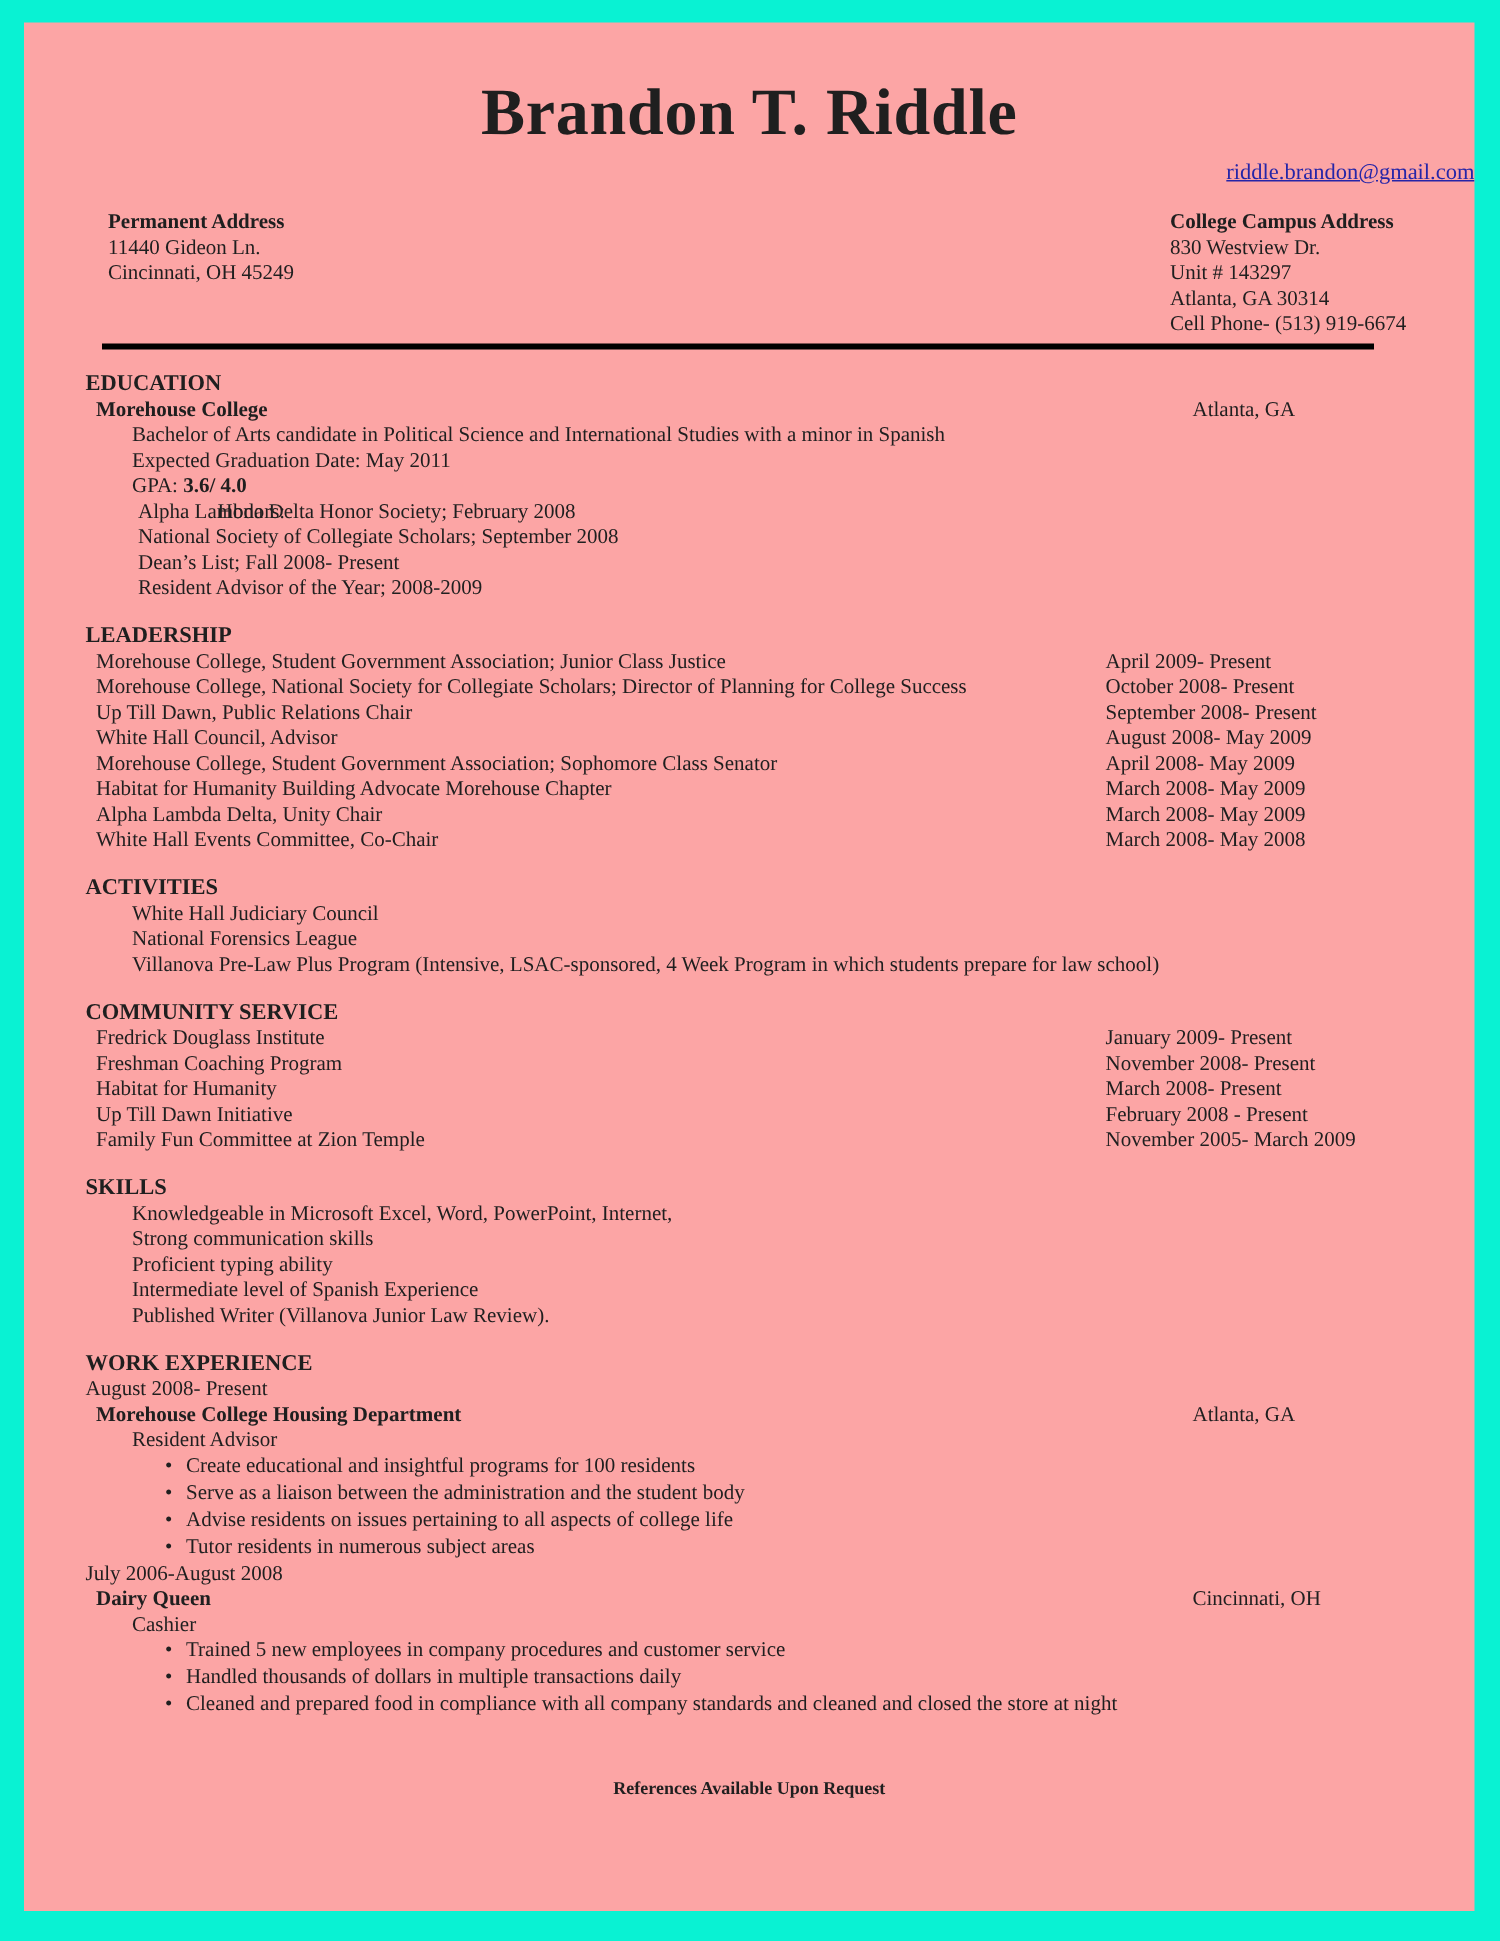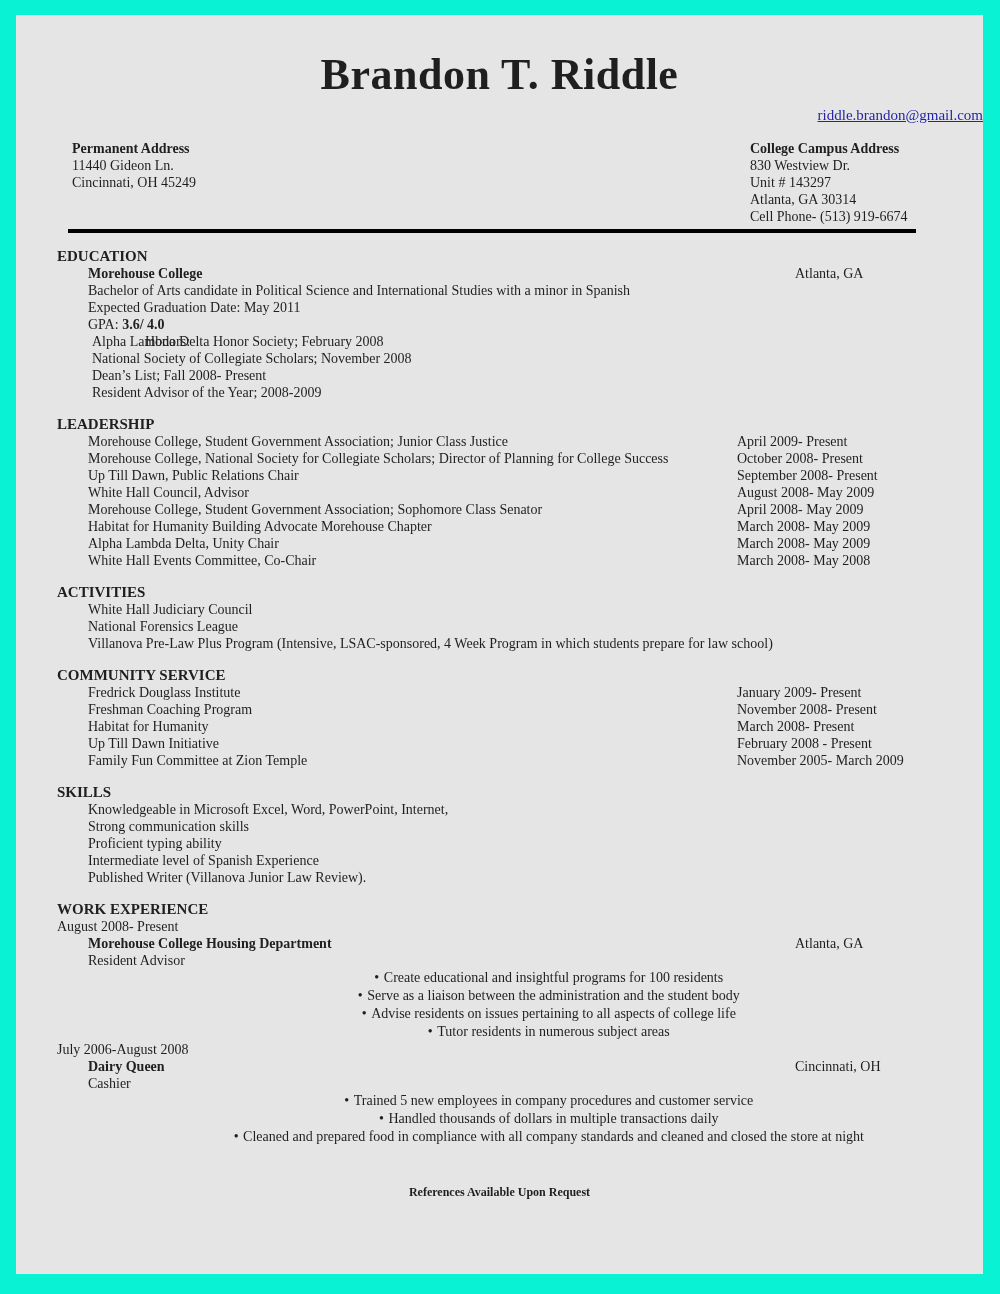--- a/index.html
+++ b/index.html
@@ -1,41 +1,41 @@
 <!DOCTYPE html>
 <html><head>
 <meta charset="utf-8">
 <style>
   html,body { margin:0; padding:0; background:#fff; }
   .page {
     width:1000px; height:1294px; box-sizing:border-box;
     border-style:solid; border-color:#09f2d3;
     border-width:15px 17px 20px 16px;
-    background:#e5e5e5;
+    background:#fca5a5;
     font-family:"Liberation Serif","DejaVu Serif",serif;
     font-size:14px; line-height:17px; color:#1f1f1f;
     overflow:hidden; position:relative;
   }
   .name { text-align:center; font-size:44px; line-height:50px; font-weight:bold; margin-top:35px; letter-spacing:.5px; }
   .email { text-align:right; margin-top:7px; font-size:15px; }
   .email a { color:#2525a8; text-decoration:underline; cursor:pointer; }
   .addresses { position:relative; margin-top:16px; padding-left:56px; min-height:86px; }
-  .campus { position:absolute; left:734px; top:0; }
+  .campus { position:absolute; left:764px; top:0; }
   .addr-label { font-weight:bold; }
   .divider { border:none; border-top:4px solid #000; margin:3px 0 0 52px; width:848px; }
   .section-header { font-weight:bold; font-size:15px; margin:15px 0 0 41px; }
   .indent1 { margin-left:72px; }
   .bold { font-weight:bold; }
-  .row { position:relative; padding-left:72px; }
+  .row { position:relative; padding-left:48px; }
   .row .date { position:absolute; left:721px; top:0; white-space:nowrap; }
   .row .loc  { position:absolute; left:779px; top:0; white-space:nowrap; }
   .honors { position:relative; padding-left:76px; }
   .honors-label { position:absolute; left:129px; top:0; }
   .date-line { margin-left:41px; }
-  .bullet { margin-left:94px; line-height:18px;text-align:center; }
+  .bullet { margin-left:94px; line-height:18px; }
   .bullet .dot { display:inline-block; width:14px; }
   .job { margin-top:0; }
   .job + .job { }
   .references { text-align:center; font-weight:bold; font-size:12px; line-height:22px; margin-top:35px; }
 </style>
 </head>
 <body>
 
 <div class="page">
 
@@ -68,21 +68,21 @@
   </div>
   <div class="indent1">Bachelor of Arts candidate in Political Science and International Studies with a minor in Spanish</div>
   <div class="indent1">Expected Graduation Date: May 2011</div>
   <div class="indent1">
     <span>GPA:</span>
     <span class="bold">3.6/ 4.0</span>
   </div>
   <div class="honors">
     <span class="honors-label">Honors:</span>
     <div>Alpha Lambda Delta Honor Society; February 2008</div>
-    <div>National Society of Collegiate Scholars; November 2008</div>
+    <div>National Society of Collegiate Scholars; September 2008</div>
     <div>Dean’s List; Fall 2008- Present</div>
     <div>Resident Advisor of the Year; 2008-2009</div>
   </div>
 
   <div class="section-header">LEADERSHIP</div>
   <div class="row">
     <span>Morehouse College, Student Government Association; Junior Class Justice</span>
     <span class="date">April 2009- Present</span>
   </div>
   <div class="row">

